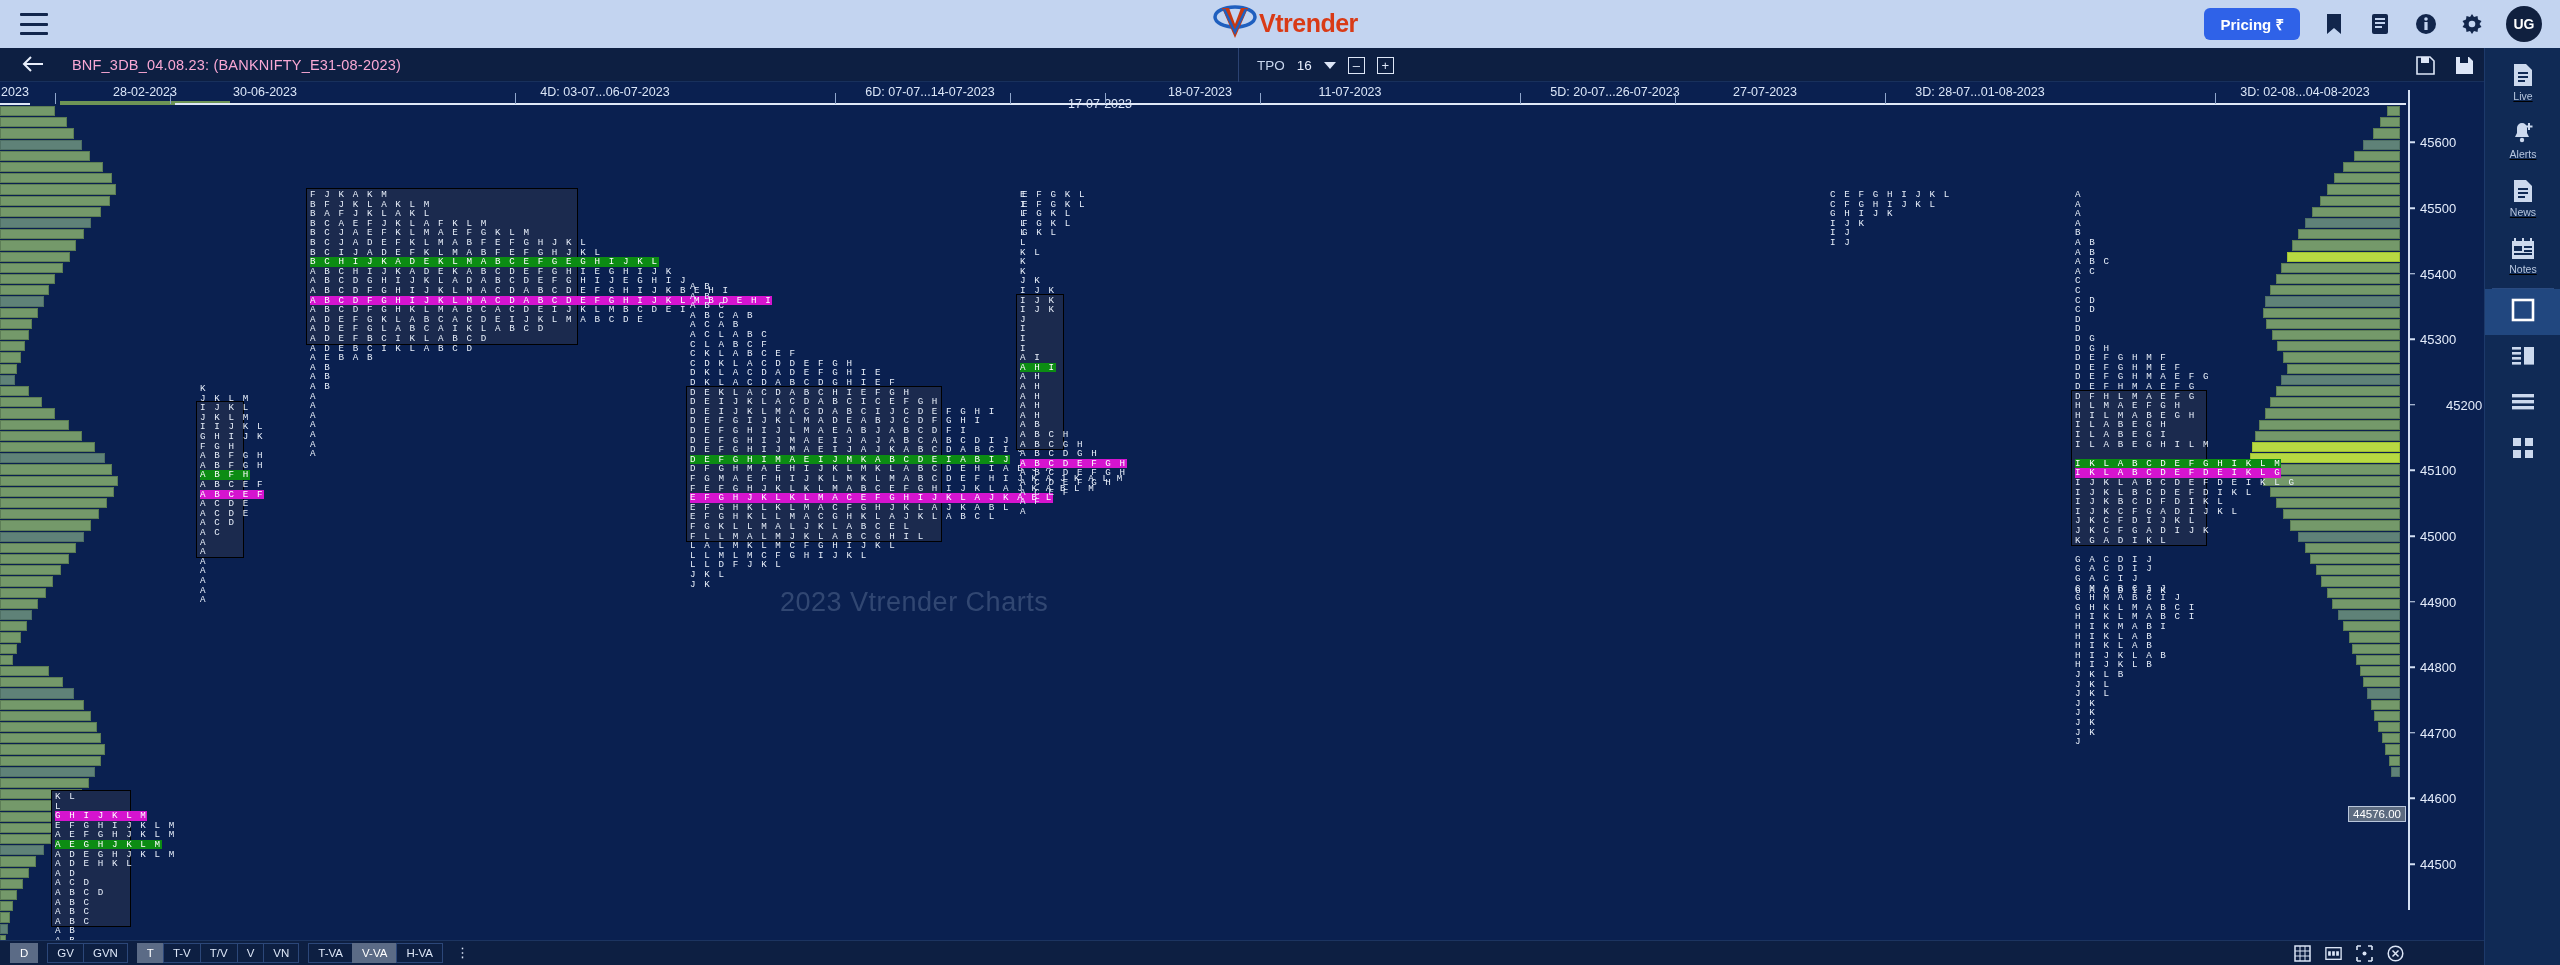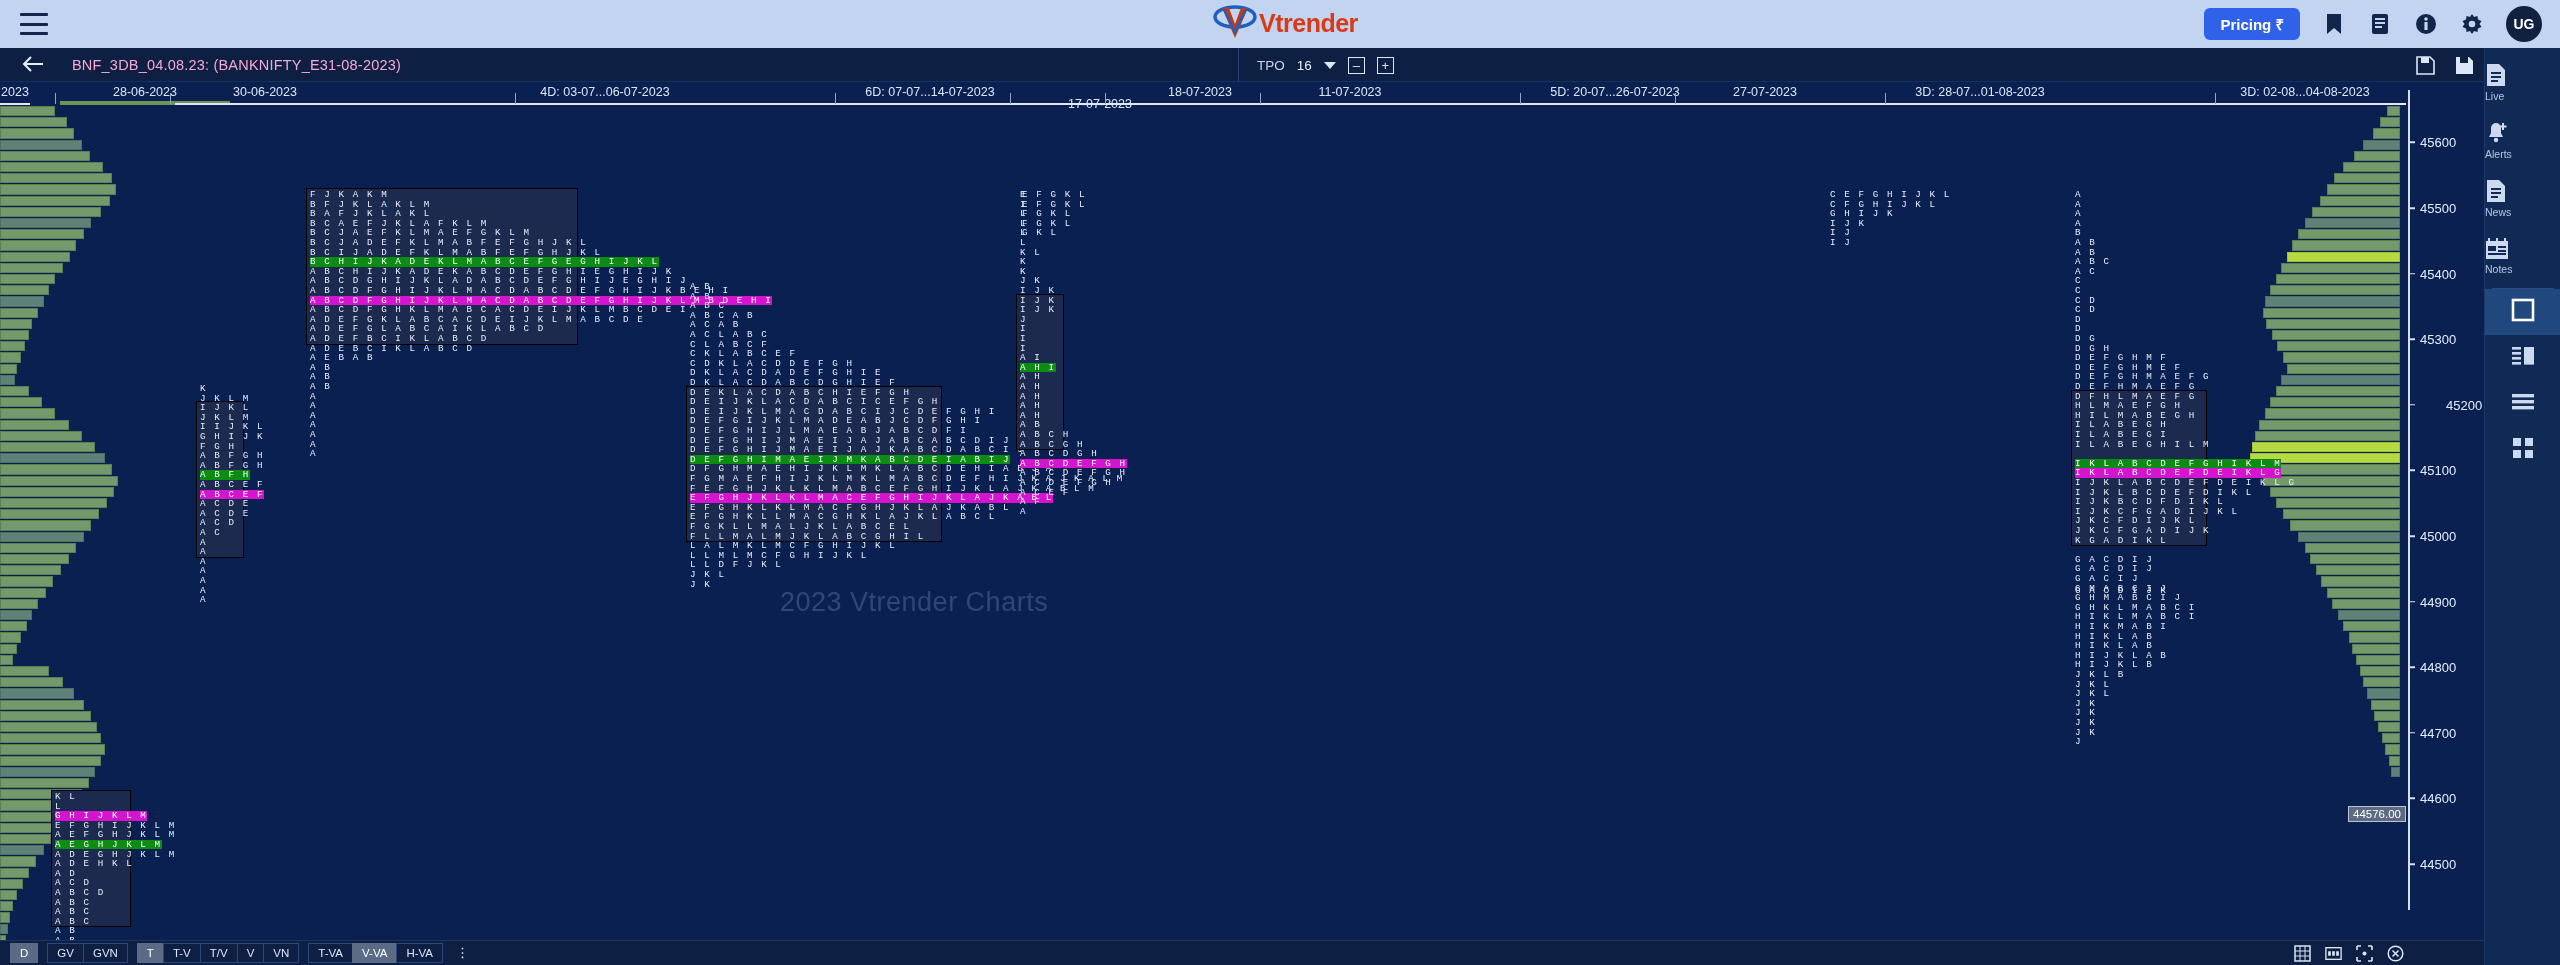--- a/index.html
+++ b/index.html
@@ -92,21 +92,21 @@
   .tpo-row.poc { background: #0c8c13; color: #ffffff; }
   .tpo-row.va { background: #d514cf; color: #ffffff; }
 
   .watermark { position: absolute; left: 780px; top: 505px; font-size: 27px;
      color: rgba(190,208,235,0.22); white-space: nowrap; letter-spacing: .5px;}
 
   
   .rsidebar { position: absolute; right: 0; top: 48px; width: 76px; height: 917px;
     background: #102a55; border-left: 1px solid #1d3a6b; }
   .rs-item { width: 76px; height: 48px; display: flex; flex-direction: column;
-    align-items: flex-start; justify-content: center; cursor: pointer; margin-top: 10px;}
+    align-items: center; justify-content: center; cursor: pointer; margin-top: 10px; text-decoration: underline;}
   .rs-ico { color: #ccd9ee; display: flex; align-items: center; justify-content: center;}
   .rs-label { color: #b7c6de; font-size: 10.5px; margin-top: 3px; }
   .rs-sep { width: 62px; height: 1px; background: #2a4a80; margin: 8px 7px 0 7px; }
   .rs-sq { width: 76px; height: 46px; display: flex; align-items: center;
     justify-content: center; cursor: pointer;}
   .rs-sq.active { background: #21477f; }
 
   
   .bottombar { position: absolute; left: 0; bottom: 0; width: 2484px; height: 25px;
     background: #0d1f42; border-top: 1px solid #1c3460;
@@ -205,21 +205,21 @@
             <rect x="5" y="1" width="8" height="6" fill="#0d1f42"></rect>
           </svg>
       </div>
     </div>
   </div>
 
   <div class="chart-area">
     <div class="date-header">
         <div class="date-cell" style="left: 0px; width: 30px;">2023</div>
         <div class="hdr-underline" style="left: 0px; width: 30px;"></div>
-        <div class="date-cell" style="left: 60px; width: 170px;">28-06-2023</div>
+        <div class="date-cell" style="left: 60px; width: 170px;">28-02-2023</div>
         <div class="hdr-underline green" style="left: 60px; width: 170px;"></div>
         <div class="date-tick" style="left: 55px;"></div>
         <div class="date-cell" style="left: 175px; width: 180px;">30-06-2023</div>
         <div class="hdr-underline" style="left: 175px; width: 180px;"></div>
         <div class="date-tick" style="left: 170px;"></div>
         <div class="date-cell" style="left: 350px; width: 510px;">4D: 03-07...06-07-2023</div>
         <div class="hdr-underline" style="left: 350px; width: 510px;"></div>
         <div class="date-tick" style="left: 515px;"></div>
         <div class="date-cell" style="left: 680px; width: 500px;">6D: 07-07...14-07-2023</div>
         <div class="hdr-underline" style="left: 680px; width: 500px;"></div>

